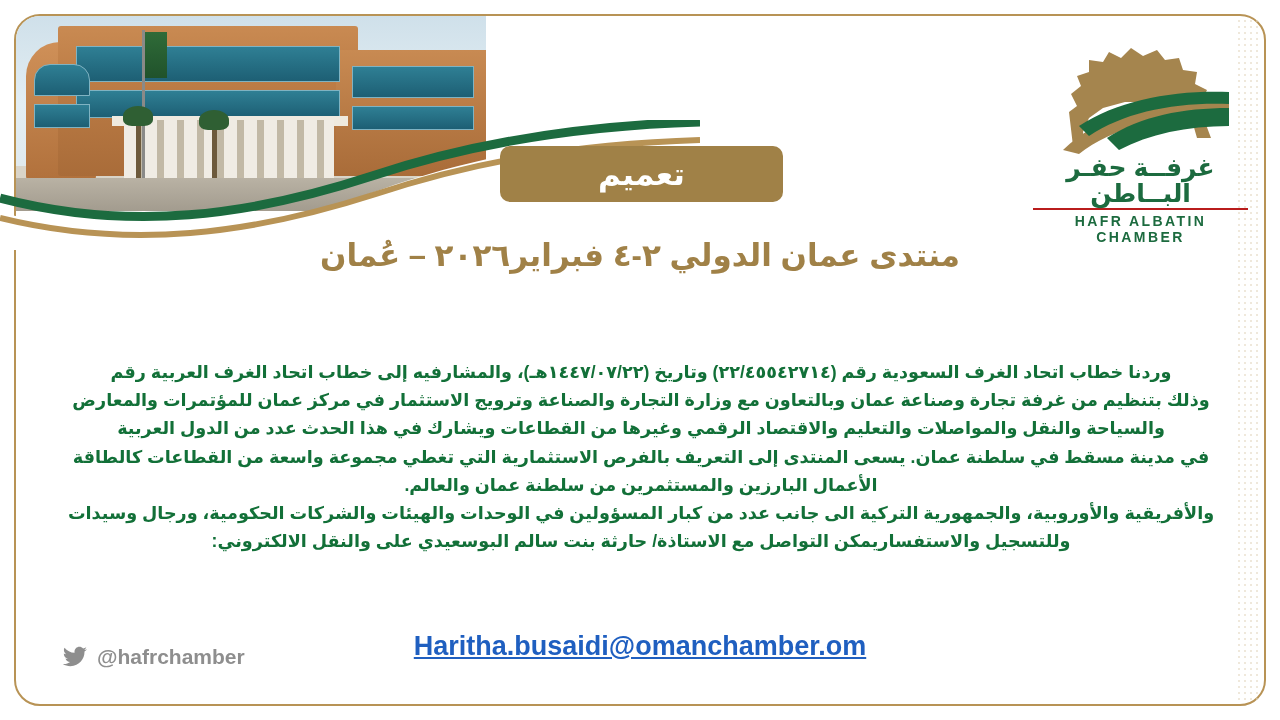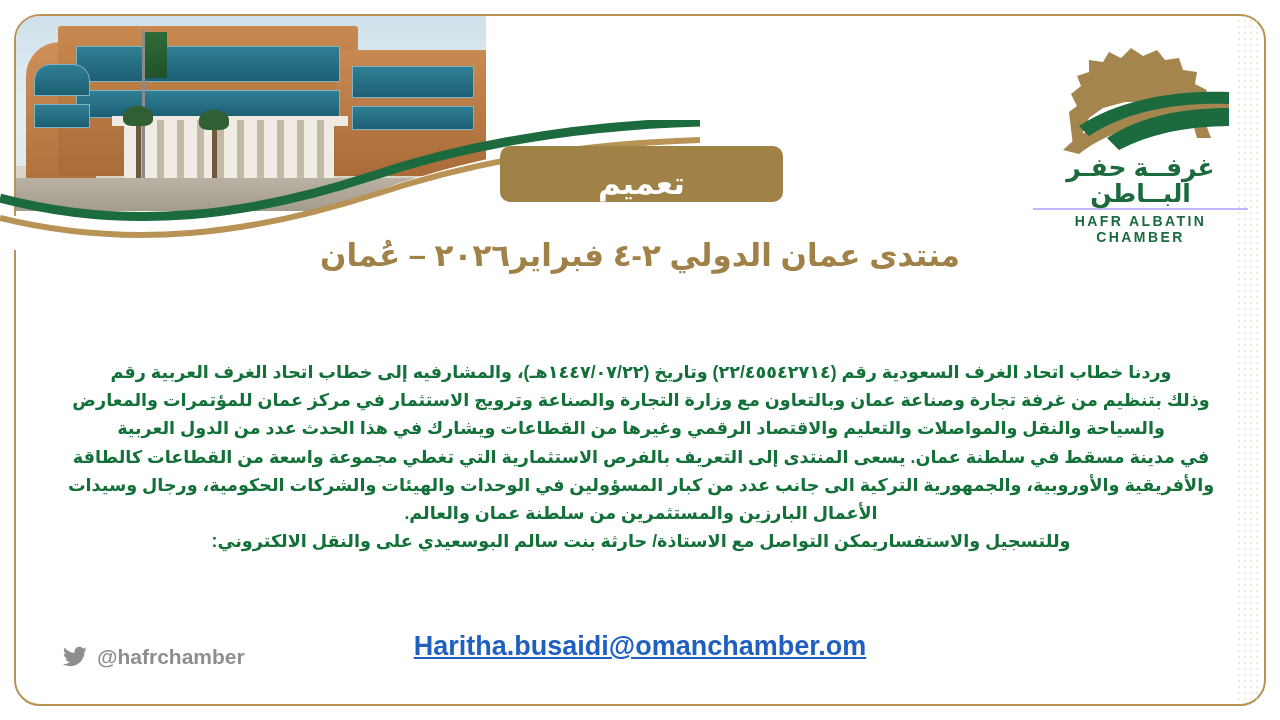--- a/index.html
+++ b/index.html
@@ -139,21 +139,21 @@
     left: 500px;
     top: 146px;
     width: 283px;
     height: 56px;
     background: #a08147;
     border-radius: 10px;
     color: #ffffff;
     font-size: 31px;
     font-weight: bold;
     display: flex;
-    align-items: flex-end;
+    align-items: center;
     justify-content: center;
     letter-spacing: 1px;
   }
 
   
   .logo {
     position: absolute;
     right: 32px;
     top: 42px;
     width: 215px;
@@ -164,21 +164,21 @@
     width: 215px;
     height: 112px;
     display: block;
   }
   .logo-ar {
     color: #1c6b3f;
     font-size: 25px;
     font-weight: bold;
     letter-spacing: 1px;
     line-height: 1.05;
-    border-bottom: 2px solid #c4b5fd;
+    border-bottom: 2px solid #b91c1c;
     display: inline-block;
     padding: 0 2px 1px 2px;
   }
   .logo-en {
     color: #1c6b3f;
     font-size: 14px;
     font-weight: bold;
     letter-spacing: 2.4px;
     margin-top: 3px;
     direction: ltr;
@@ -317,22 +317,22 @@
     <div class="logo-en">HAFR ALBATIN CHAMBER</div>
   </div>
 
   <div class="headline">منتدى عمان الدولي ٢-٤ فبراير٢٠٢٦ – عُمان</div>
 
   <div class="body-text">
     <p>وردنا خطاب اتحاد الغرف السعودية رقم (٢٢/٤٥٥٤٢٧١٤) وتاريخ (١٤٤٧/٠٧/٢٢هـ)، والمشارفيه إلى خطاب اتحاد الغرف العربية رقم</p>
     <p>وذلك بتنظيم من غرفة تجارة وصناعة عمان وبالتعاون مع وزارة التجارة والصناعة وترويج الاستثمار في مركز عمان للمؤتمرات والمعارض</p>
     <p>والسياحة والنقل والمواصلات والتعليم والاقتصاد الرقمي وغيرها من القطاعات ويشارك في هذا الحدث عدد من الدول العربية</p>
     <p>في مدينة مسقط في سلطنة عمان. يسعى المنتدى إلى التعريف بالفرص الاستثمارية التي تغطي مجموعة واسعة من القطاعات كالطاقة</p>
+    <p>الأعمال البارزين والمستثمرين من سلطنة عمان والعالم.</p>
     <p>والأفريقية والأوروبية، والجمهورية التركية الى جانب عدد من كبار المسؤولين في الوحدات والهيئات والشركات الحكومية، ورجال وسيدات</p>
-    <p>الأعمال البارزين والمستثمرين من سلطنة عمان والعالم.</p>
     <p>وللتسجيل والاستفساريمكن التواصل مع الاستاذة/ حارثة بنت سالم البوسعيدي على والنقل الالكتروني:</p>
   </div>
 
   <div class="email-line">
     <a class="email-link" href="#">Haritha.busaidi@omanchamber.om</a>
   </div>
 
   <div class="handle">
     <svg class="bird" viewBox="0 0 26 22">
       <path d="M25,3.2 c-0.9,0.4 -1.9,0.7 -2.9,0.8 c1,-0.6 1.8,-1.6 2.2,-2.8

